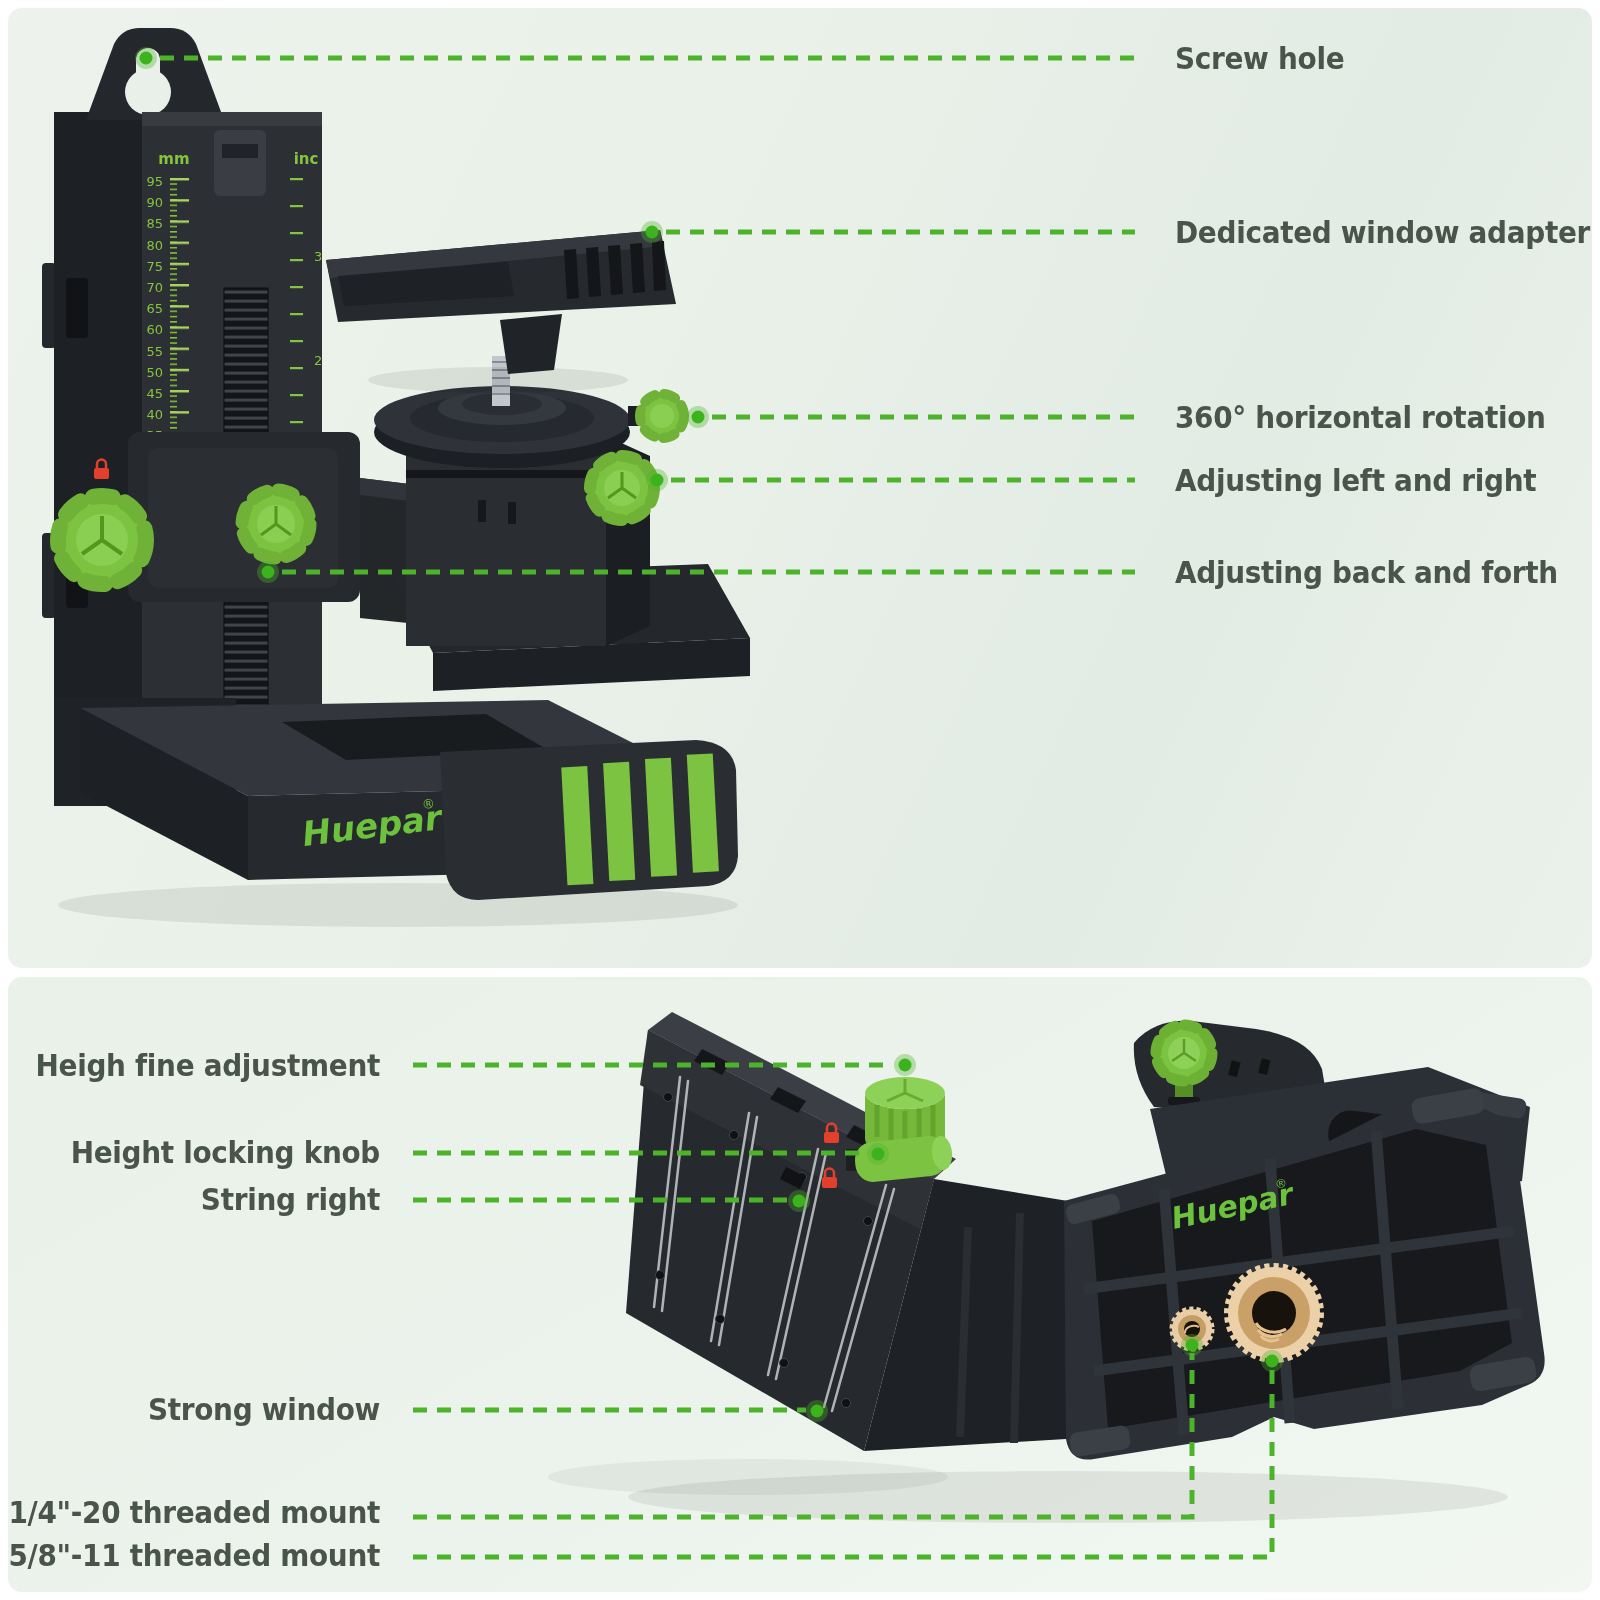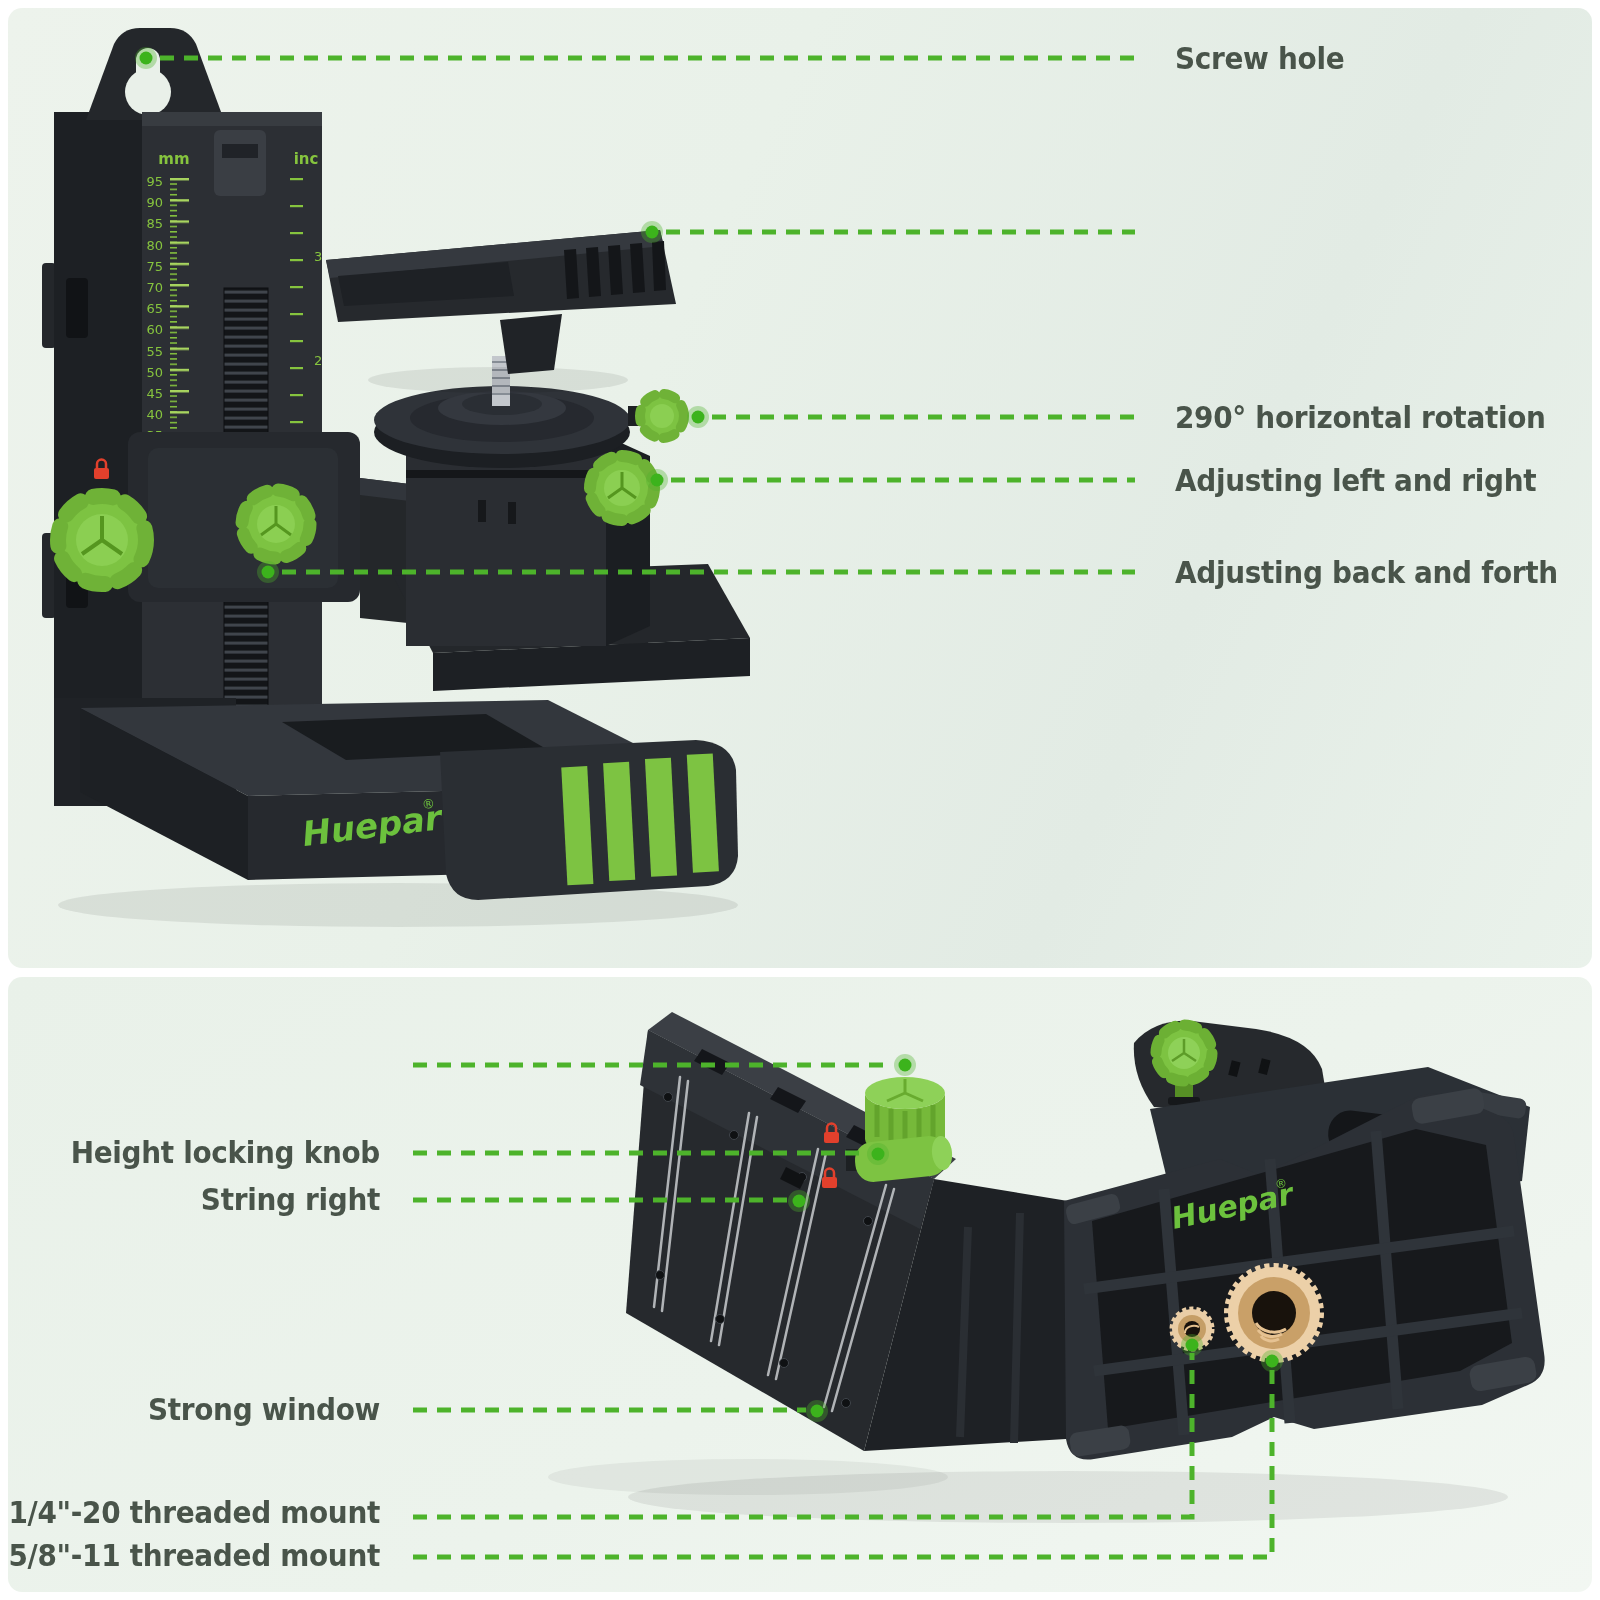--- a/index.html
+++ b/index.html
@@ -198,21 +198,22 @@
             <circle cx="649" cy="472" r="6.5" fill="#3cb31c"></circle>
         </g>
         <g>
           <circle cx="260" cy="564" r="11" fill="#4db32b" opacity="0.35"></circle>
             <circle cx="260" cy="564" r="6.5" fill="#3cb31c"></circle>
         </g>
       </g>
     </svg>
 
     <div class="clabel llabel" style="top:31px">Screw hole</div>
-    <div class="clabel llabel" style="top:390px">290° horizontal rotation</div>
+    <div class="clabel llabel" style="top:205px">Dedicated window adapter</div>
+    <div class="clabel llabel" style="top:390px">360° horizontal rotation</div>
     <div class="clabel llabel" style="top:545px">Adjusting back and forth</div>
     <div class="clabel llabel" style="top:453px">Adjusting left and right</div>
   </section>
 
   <section class="panel panel-bottom">
     <svg class="art" width="1584" height="615" viewBox="0 0 1584 615">
 
       <ellipse cx="1060" cy="520" rx="440" ry="26" fill="#000000" opacity="0.07"></ellipse>
       <ellipse cx="740" cy="500" rx="200" ry="18" fill="#000000" opacity="0.05"></ellipse>
 
@@ -351,19 +352,20 @@
           <circle cx="1184" cy="368" r="11" fill="#4db32b" opacity="0.35"></circle>
             <circle cx="1184" cy="368" r="6.5" fill="#3cb31c"></circle>
         </g>
         <g>
           <circle cx="1264" cy="384" r="11" fill="#4db32b" opacity="0.35"></circle>
             <circle cx="1264" cy="384" r="6.5" fill="#3cb31c"></circle>
         </g>
       </g>
     </svg>
 
+    <div class="clabel rlabel" style="top:69px">Heigh fine adjustment</div>
     <div class="clabel rlabel" style="top:156px">Height locking knob</div>
     <div class="clabel rlabel" style="top:203px">String right</div>
     <div class="clabel rlabel" style="top:413px">Strong window</div>
     <div class="clabel rlabel" style="top:516px">1/4"-20 threaded mount</div>
     <div class="clabel rlabel" style="top:559px">5/8"-11 threaded mount</div>
   </section>
 </div>
 
 </body></html>

